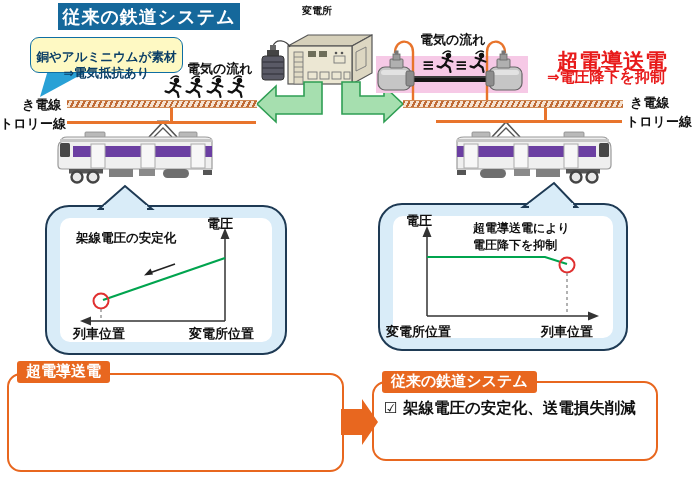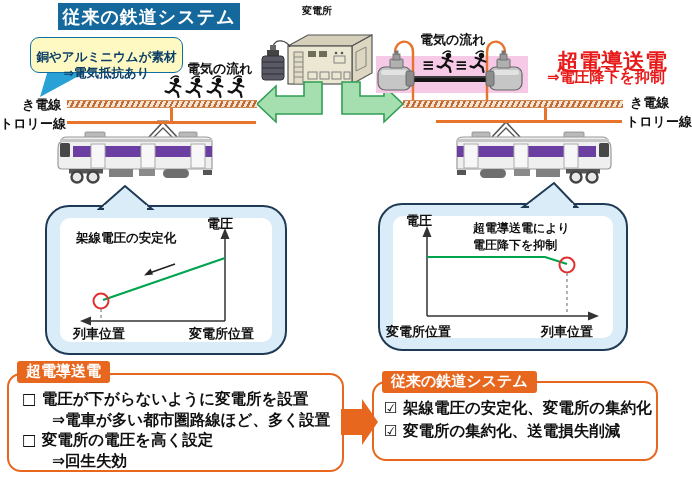--- a/index.html
+++ b/index.html
@@ -229,31 +229,24 @@
   <div class="abs z4 lbl" style="left:406px;top:212px;font-size:13px">電圧</div>
   <div class="abs z4 lbl" style="left:473px;top:220px;font-size:12px;line-height:16.5px">
     <div>超電導送電により</div>
     <div>電圧降下を抑制</div>
   </div>
   <div class="abs z4 lbl" style="left:386px;top:323px;font-size:13px">変電所位置</div>
   <div class="abs z4 lbl" style="left:541px;top:323px;font-size:13px">列車位置</div>
 
   <div class="abs z2 obox" style="left:7px;top:373px;width:337px;height:99px"></div>
   <div class="abs z4 otab" style="left:17px;top:361px">超電導送電</div>
-  <div class="abs z4 oitems" style="left:22px;top:389px">
-    <div class="row"><span class="bullet">□</span><span>電圧が下がらないように変電所を設置</span></div>
-    <div class="row indent"><span>⇒電車が多い都市圏路線ほど、多く設置</span></div>
-    <div class="row"><span class="bullet">□</span><span>変電所の電圧を高く設定</span></div>
-    <div class="row indent"><span>⇒回生失効</span></div>
-  </div>
 
   <svg class="abs z3" style="left:341px;top:396px" width="38" height="52" viewBox="0 0 38 52">
     <polygon points="0,13 21,13 21,3 37,26 21,49 21,39 0,39" fill="#e8671f"></polygon>
   </svg>
 
   <div class="abs z2 obox" style="left:372px;top:381px;width:286px;height:80px"></div>
   <div class="abs z4 otab" style="left:382px;top:371px">従来の鉄道システム</div>
   <div class="abs z4 oitems benefit-items" style="left:384px;top:397px">
-    <div class="row"><span class="bullet">☑</span><span>架線電圧の安定化、変電所の集約化</span></div>
-    <div class="row"><span class="bullet">☑</span><span>変電所の集約化、送電損失削減</span></div>
+    <div class="row"><span class="bullet">☑</span><span>架線電圧の安定化、送電損失削減</span></div>
   </div>
 
 </div>
 
 </body></html>

